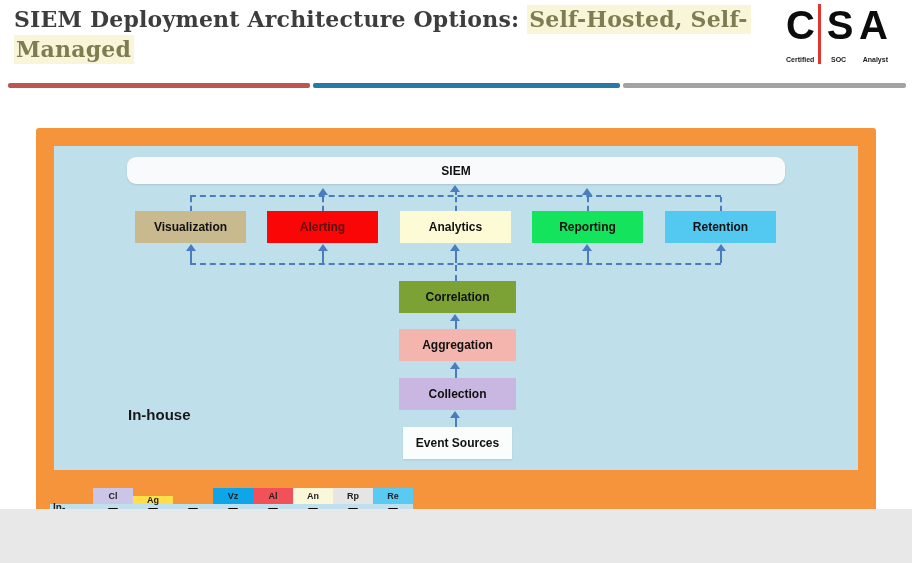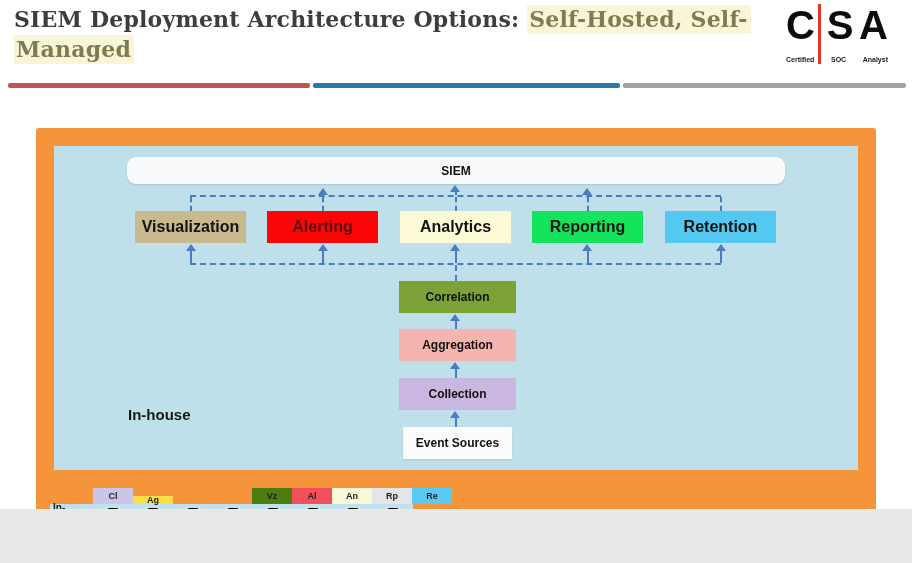--- a/index.html
+++ b/index.html
@@ -42,21 +42,21 @@
   .vdash { position:absolute; width:0; border-left:2px dashed var(--line); }
   .rt { top:69px;  height:14px; }   
   .rb { top:123px; height:12px; }   
   .x1 { left:154px; } .x2 { left:286px; } .x3 { left:419px; } .x4 { left:551px; } .x5 { left:684px; }
 
   .arr { position:absolute; width:0; height:0;
          border-left:5px solid transparent; border-right:5px solid transparent;
          border-bottom:7px solid var(--line); }
 
   .fbox { position:absolute; top:83px; width:111px; height:32px; display:flex; align-items:center;
-          justify-content:center; font-weight:700; font-size:16px; }
+          justify-content:center; font-weight:700; font-size:12px; }
   .f1 { left:99px; } .f2 { left:231px; } .f3 { left:364px; } .f4 { left:496px; } .f5 { left:629px; }
 
   .sbox { position:absolute; left:363px; width:117px; height:32px; display:flex; align-items:center;
           justify-content:center; font-weight:700; font-size:12px; color:#111; }
   .s1 { top:153px; } .s2 { top:201px; } .s3 { top:250px; }
   .s4 { top:299px; left:367px; width:109px; box-shadow:0 1px 2px rgba(0,0,0,0.10); }
 
   .inhouse-label { position:absolute; left:92px; top:278px; font-weight:700; font-size:15px; color:#181818; }
 
   
@@ -146,21 +146,21 @@
     <div class="sbox s4" style="background-color: rgb(251, 252, 252);">Event Sources</div>
 
     <div class="inhouse-label">In-house</div>
   </div>
 
   <div class="legend">
     <div class="lg-header">
       <div class="lg-hcell" style="background-color: rgb(203, 197, 232);">Cl</div>
       <div class="lg-hcell" style="background-color: #fde047; margin-top: 8px;">Ag</div>
       <div class="lg-hcell" style="background-color: rgb(138, 160, 74); margin-top: 30px;">Cr</div>
-      <div class="lg-hcell" style="background-color: #4d7c0f; margin-left: 39px;">Vz</div>
+      <div class="lg-hcell" style="background-color: #0ea5e9;">Vz</div>
       <div class="lg-hcell" style="background-color: rgb(243, 81, 90);">Al</div>
       <div class="lg-hcell" style="background-color: rgb(251, 248, 217);">An</div>
       <div class="lg-hcell" style="background-color: #e5e5e5;">Rp</div>
       <div class="lg-hcell" style="background-color: rgb(89, 202, 242);">Re</div>
     </div>
     <div class="lg-row" style="background-color: rgb(191, 224, 236);">
       <div class="lg-rowlabel">In-house</div>
       <div class="lg-cell">
           <div class="sq"></div>
         </div>

